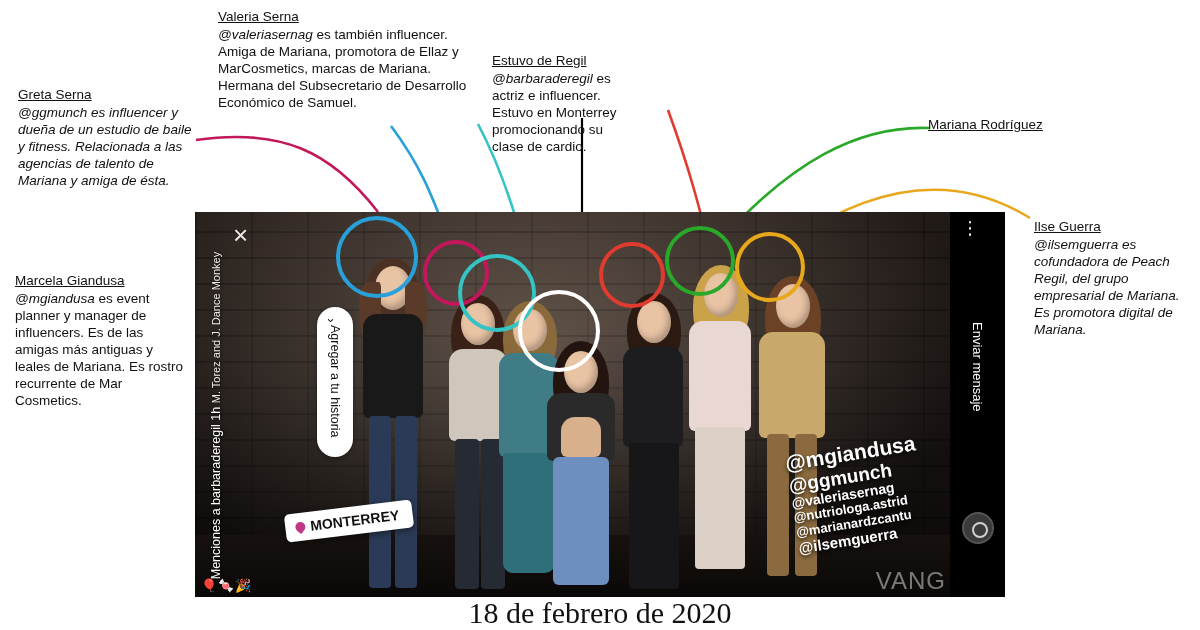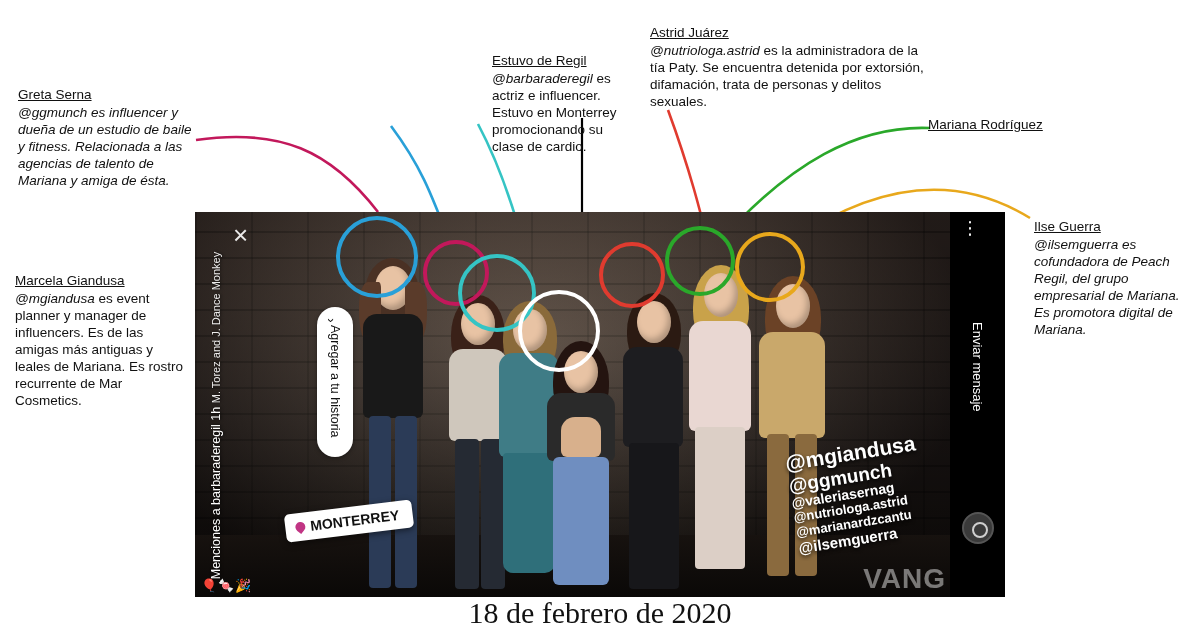--- a/index.html
+++ b/index.html
@@ -140,21 +140,21 @@
   }
   .t1 { font-size: 21px; }
   .t2 { font-size: 19px; }
   .t3 { font-size: 14px; }
   .t4 { font-size: 13px; }
   .t5 { font-size: 13px; }
   .t6 { font-size: 15px; }
   .watermark {
     position: absolute; right: 4px; bottom: 2px;
     color: rgba(255,255,255,.45);
-    font-size: 28px; font-weight: 700; letter-spacing: 1px;
+    font-size: 24px; font-weight: 400; letter-spacing: 1px;
   }
   .emoji-bar {
     position: absolute; left: 6px; bottom: 4px;
     font-size: 13px; letter-spacing: 1px;
   }
 
   
   #story-right {
     position: absolute;
     left: 755px; top: 0;
@@ -247,30 +247,30 @@
     <path d="M930,128 C860,125 790,160 712,250" fill="none" stroke="#2aa82a" stroke-width="2.6"></path>
 
     <path d="M1030,218 C960,175 880,180 790,242" fill="none" stroke="#e8a81c" stroke-width="2.6"></path>
   </svg>
 
   <div class="note italicbody" style="left:18px; top:86px; width:180px;">
     <span class="nm">Greta Serna</span>
     <div class="body"><span class="hnd">@ggmunch</span><span> es influencer y dueña de un estudio de baile y fitness. Relacionada a las agencias de talento de Mariana y amiga de ésta.</span></div>
   </div>
 
+  <div class="note" style="left:218px; top:8px; width:258px;">
+    <span class="nm">Valeria Serna</span>
+    <div class="body"><span class="hnd">@valeriasernag</span><span> es también influencer. Amiga de Mariana, promotora de Ellaz y MarCosmetics, marcas de Mariana. Hermana del Subsecretario de Desarrollo Económico de Samuel.</span></div>
+  </div>
 
   <div class="note" style="left:492px; top:52px; width:136px;">
     <span class="nm">Estuvo de Regil</span>
     <div class="body"><span class="hnd">@barbaraderegil</span><span> es actriz e influencer. Estuvo en Monterrey promocionando su clase de cardio.</span></div>
   </div>
 
-  <div class="note" style="left:650px; top:24px; width:284px;">
-    <span class="nm">Astrid Juárez</span>
-    <div class="body"><span class="hnd">@nutriologa.astrid</span><span> es la administradora de la tía Paty. Se encuentra detenida por extorsión, difamación, trata de personas y delitos sexuales.</span></div>
-  </div>
 
   <div class="note" style="left:928px; top:116px; width:200px;">
     <span class="nm">Mariana Rodríguez</span>
   </div>
 
   <div class="note italicbody" style="left:1034px; top:218px; width:164px;">
     <span class="nm">Ilse Guerra</span>
     <div class="body"><span class="hnd">@ilsemguerra</span><span> es cofundadora de Peach Regil, del grupo empresarial de Mariana. Es promotora digital de Mariana.</span></div>
   </div>
 

